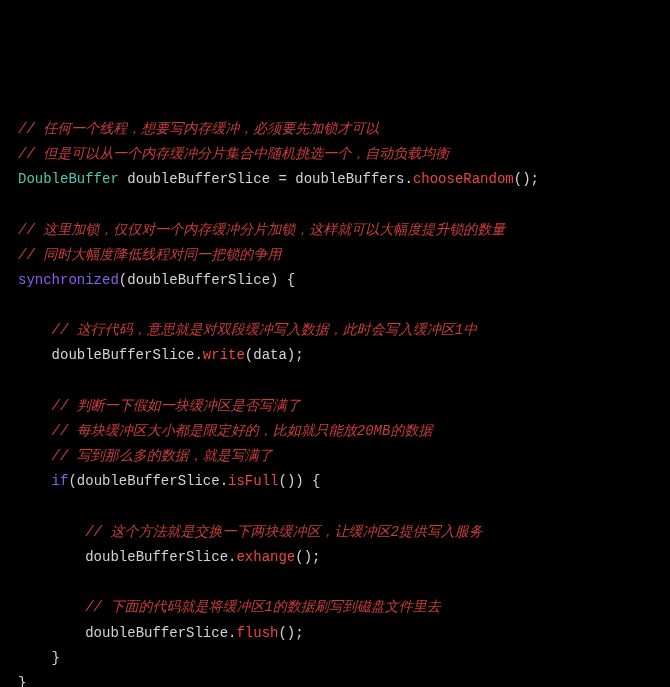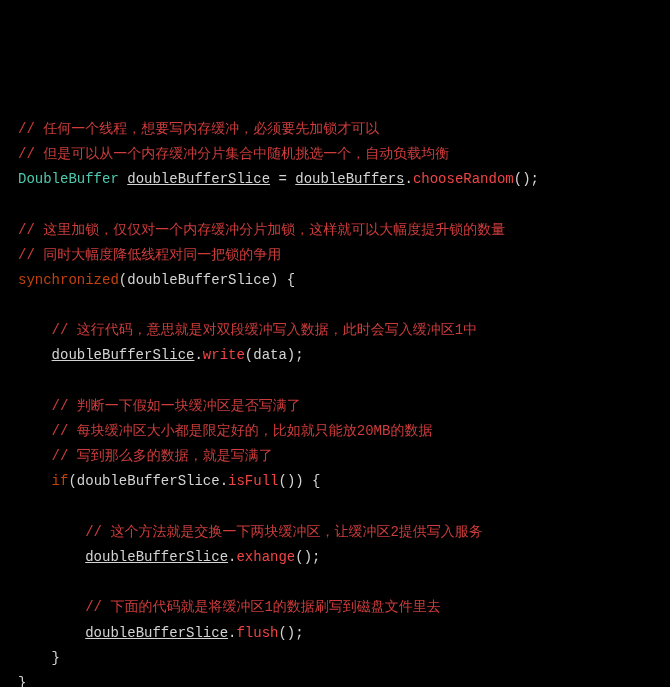--- a/index.html
+++ b/index.html
@@ -17,33 +17,33 @@
       width: 670px;
       height: 687px;
       white-space: pre;
     }
     .code-line {
       display: block;
       min-height: 1.8em;
     }
     .comment {
       color: #ce3c3c;
+      font-style: italic;
     }
     .type {
       color: #4ec9b0;
     }
     .identifier {
       color: #d4d4d4;
-      text-decoration: underline;
     }
     .method {
       color: #ef4444;
     }
     .keyword {
-      color: #c2410c;
+      color: #8b5cf6;
     }
     .punct {
       color: #d4d4d4;
     }
   </style>
 </head>
 <body>
 
 
 

